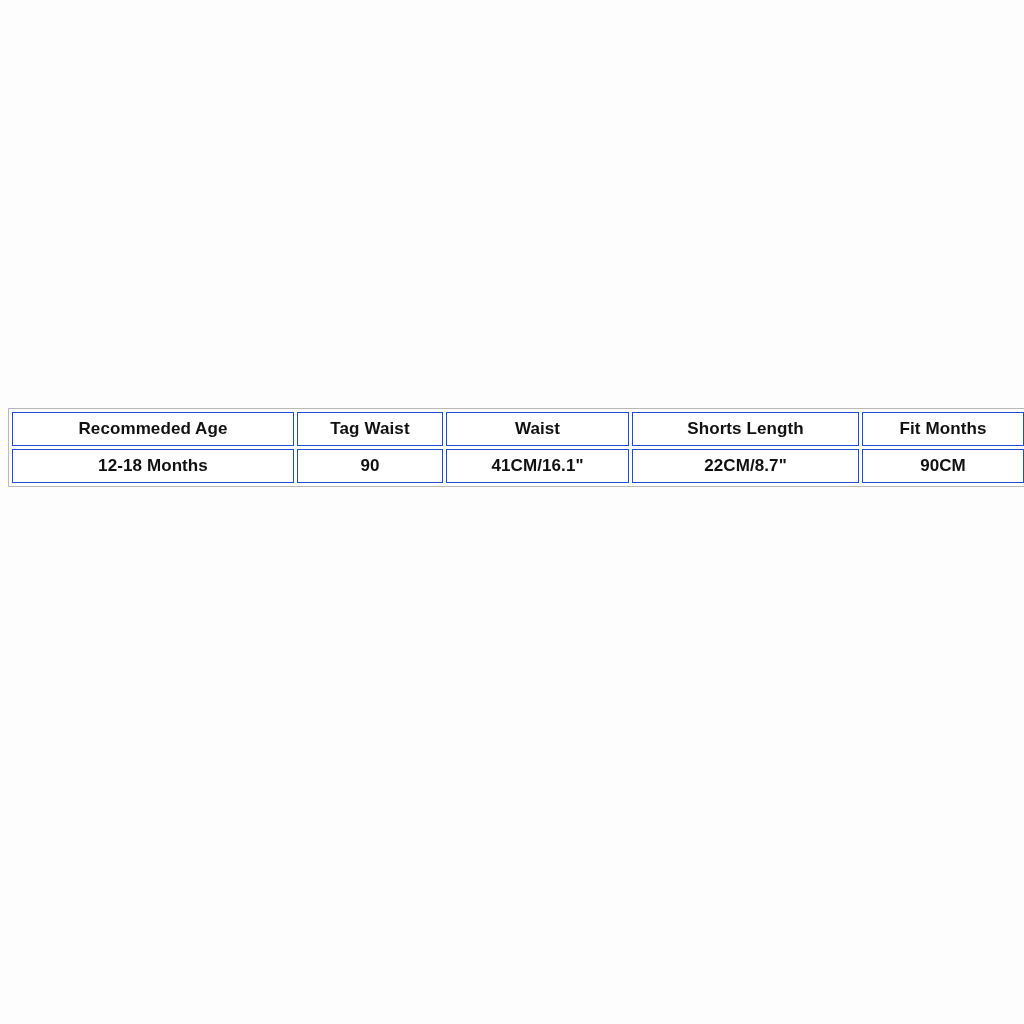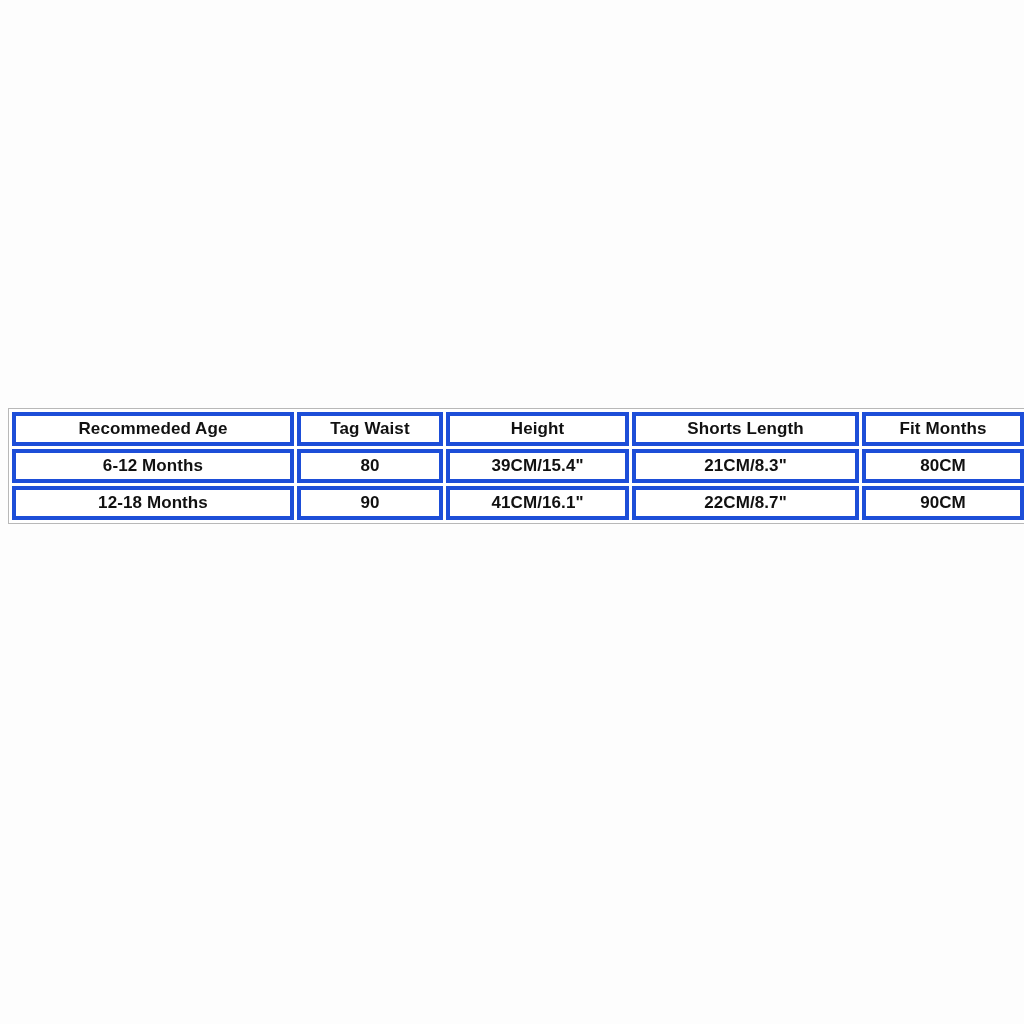--- a/index.html
+++ b/index.html
@@ -26,21 +26,21 @@
   table.size-chart {
     width: 100%;
     border-collapse: separate;
     border-spacing: 3px;
     background: #ffffff;
     border: 1px solid #b8b8b8;
     table-layout: fixed;
   }
 
   table.size-chart td {
-    border: 4px solid #1d4ed8;
+    border: 1px solid #1d4ed8;
     background: #ffffff;
     height: 34px;
     text-align: center;
     vertical-align: middle;
     font-size: 17px;
     font-weight: bold;
     color: #111111;
     font-family: "Liberation Sans", sans-serif;
     letter-spacing: 0.1px;
     padding: 0 4px;
@@ -70,33 +70,26 @@
       <col class="c-age">
       <col class="c-tag">
       <col class="c-waist">
       <col class="c-shorts">
       <col class="c-fit">
     </colgroup>
     <thead>
       <tr>
         <td>Recommeded Age</td>
         <td>Tag Waist</td>
-        <td>Height</td>
+        <td>Waist</td>
         <td>Shorts Length</td>
         <td>Fit Months</td>
       </tr>
     </thead>
     <tbody>
-      <tr>
-        <td>6-12 Months</td>
-        <td>80</td>
-        <td>39CM/15.4"</td>
-        <td>21CM/8.3"</td>
-        <td>80CM</td>
-      </tr>
       <tr>
         <td>12-18 Months</td>
         <td>90</td>
         <td>41CM/16.1"</td>
         <td>22CM/8.7"</td>
         <td>90CM</td>
       </tr>
     </tbody>
   </table>
 </div>

